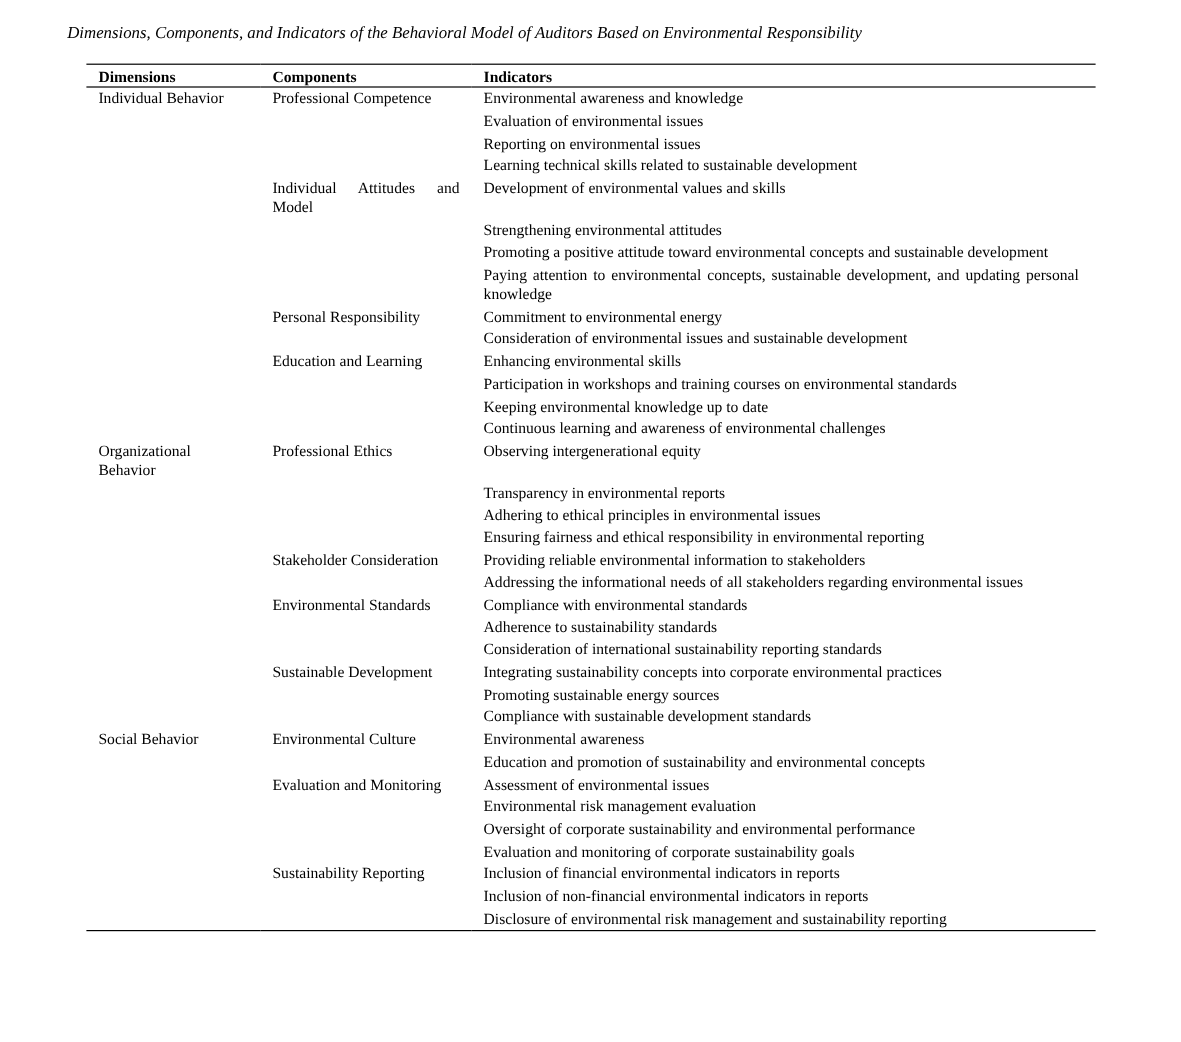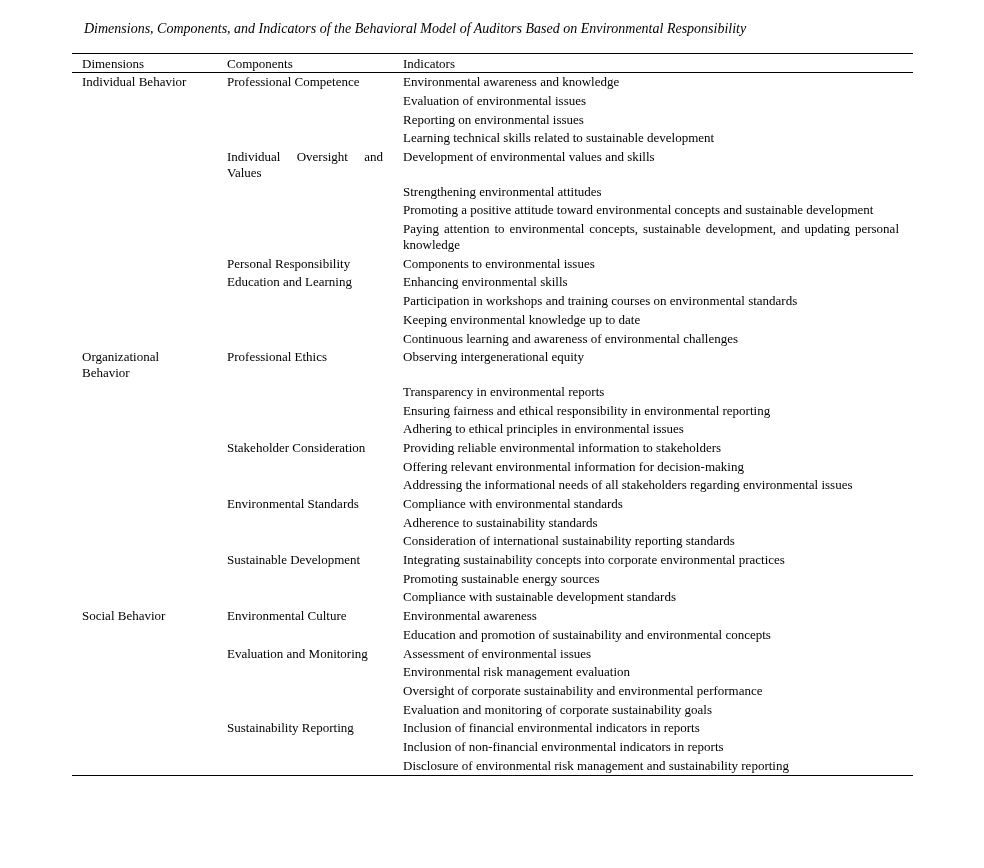--- a/index.html
+++ b/index.html
@@ -11,21 +11,21 @@
   }
   .page {
     position: relative;
     width: 984px;
     height: 868px;
     background: #ffffff;
     overflow: hidden;
   }
   .doc-title {
     position: absolute;
-    left: 84px;
+    left: 56px;
     top: 20px;
     width: 860px;
     font-style: italic;
     font-size: 14px;
     line-height: 17px;
     white-space: nowrap;
   }
   table.model-table {
     position: absolute;
     left: 72px;
@@ -33,21 +33,21 @@
     width: 841px;
     border-collapse: collapse;
     table-layout: fixed;
     border-top: 1.5px solid #000000;
     border-bottom: 1.5px solid #000000;
   }
   col.c-dim { width: 145px; }
   col.c-comp { width: 176px; }
   col.c-ind { width: 520px; }
   th {
-    font-weight: normal;
+    font-weight: bold;
     text-align: left;
     font-size: 13px;
     line-height: 15px;
     padding: 2px 8px 1px 10px;
     border-bottom: 1.5px solid #000000;
     white-space: nowrap;
     overflow: hidden;
   }
   td {
     vertical-align: top;
@@ -105,42 +105,47 @@
           <td class="col-component"></td>
           <td class="col-indicator">Reporting on environmental issues</td>
         </tr>
         <tr>
           <td class="col-dimension"></td>
           <td class="col-component"></td>
           <td class="col-indicator">Learning technical skills related to sustainable development</td>
         </tr>
         <tr>
           <td class="col-dimension"></td>
-          <td class="col-component">Individual Oversight and Values</td>
+          <td class="col-component">Individual Attitudes and Model</td>
           <td class="col-indicator">Development of environmental values and skills</td>
         </tr>
         <tr>
           <td class="col-dimension"></td>
           <td class="col-component"></td>
           <td class="col-indicator">Strengthening environmental attitudes</td>
         </tr>
         <tr>
           <td class="col-dimension"></td>
           <td class="col-component"></td>
           <td class="col-indicator">Promoting a positive attitude toward environmental concepts and sustainable development</td>
         </tr>
         <tr>
           <td class="col-dimension"></td>
           <td class="col-component"></td>
           <td class="col-indicator">Paying attention to environmental concepts, sustainable development, and updating personal knowledge</td>
         </tr>
         <tr>
           <td class="col-dimension"></td>
           <td class="col-component">Personal Responsibility</td>
-          <td class="col-indicator">Components to environmental issues</td>
+          <td class="col-indicator">Commitment to environmental energy</td>
+        </tr>
+        <tr>
+          <td class="col-dimension"></td>
+          <td class="col-component"></td>
+          <td class="col-indicator">Consideration of environmental issues and sustainable development</td>
         </tr>
         <tr>
           <td class="col-dimension"></td>
           <td class="col-component">Education and Learning</td>
           <td class="col-indicator">Enhancing environmental skills</td>
         </tr>
         <tr>
           <td class="col-dimension"></td>
           <td class="col-component"></td>
           <td class="col-indicator">Participation in workshops and training courses on environmental standards</td>
@@ -161,36 +166,31 @@
           <td class="col-indicator">Observing intergenerational equity</td>
         </tr>
         <tr>
           <td class="col-dimension"></td>
           <td class="col-component"></td>
           <td class="col-indicator">Transparency in environmental reports</td>
         </tr>
         <tr>
           <td class="col-dimension"></td>
           <td class="col-component"></td>
+          <td class="col-indicator">Adhering to ethical principles in environmental issues</td>
+        </tr>
+        <tr>
+          <td class="col-dimension"></td>
+          <td class="col-component"></td>
           <td class="col-indicator">Ensuring fairness and ethical responsibility in environmental reporting</td>
-        </tr>
-        <tr>
-          <td class="col-dimension"></td>
-          <td class="col-component"></td>
-          <td class="col-indicator">Adhering to ethical principles in environmental issues</td>
         </tr>
         <tr>
           <td class="col-dimension"></td>
           <td class="col-component">Stakeholder Consideration</td>
           <td class="col-indicator">Providing reliable environmental information to stakeholders</td>
-        </tr>
-        <tr>
-          <td class="col-dimension"></td>
-          <td class="col-component"></td>
-          <td class="col-indicator">Offering relevant environmental information for decision-making</td>
         </tr>
         <tr>
           <td class="col-dimension"></td>
           <td class="col-component"></td>
           <td class="col-indicator">Addressing the informational needs of all stakeholders regarding environmental issues</td>
         </tr>
         <tr>
           <td class="col-dimension"></td>
           <td class="col-component">Environmental Standards</td>
           <td class="col-indicator">Compliance with environmental standards</td>

